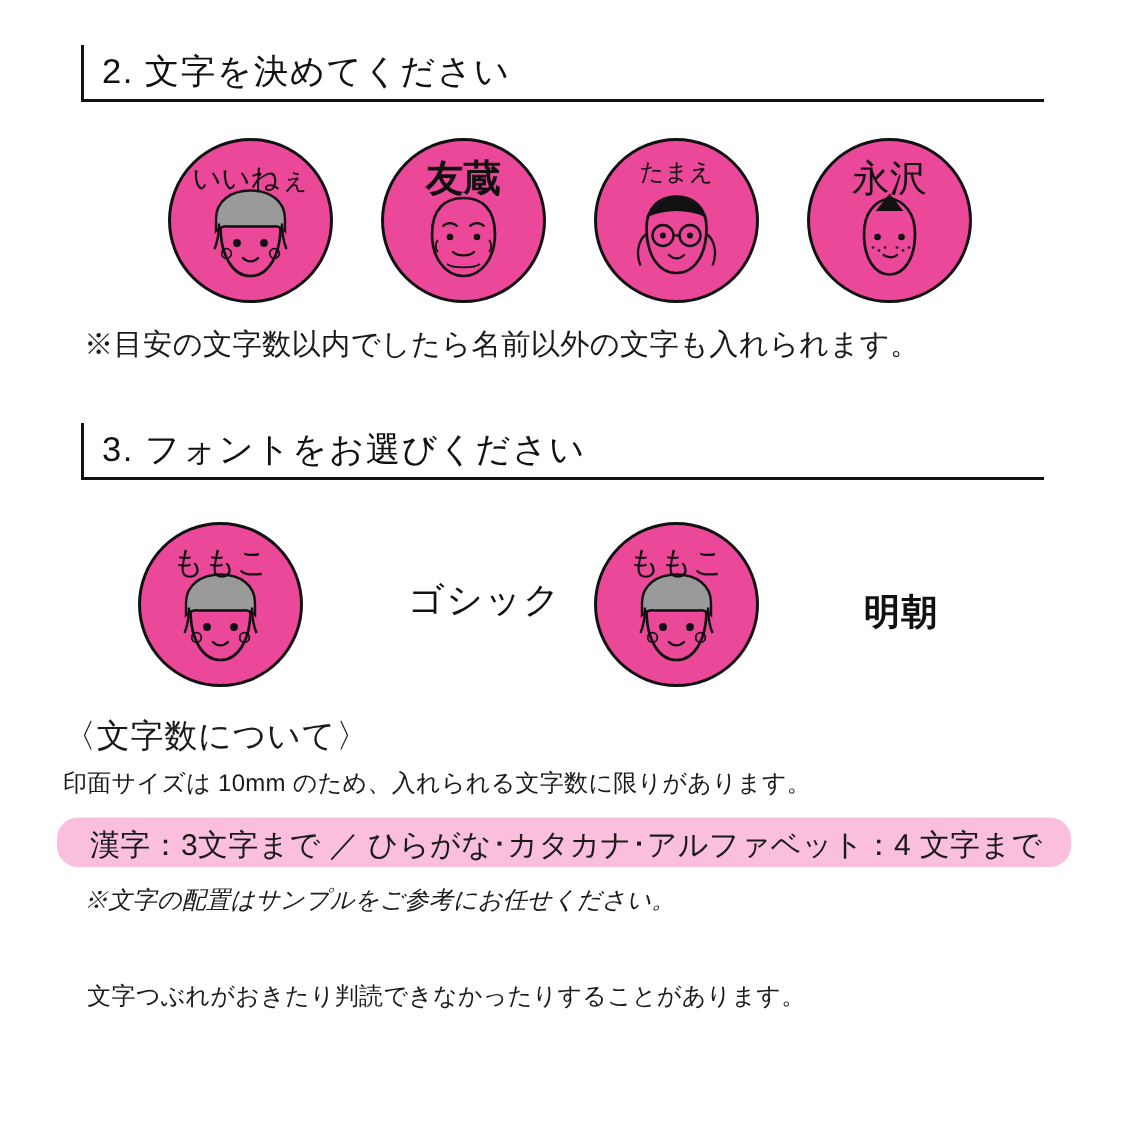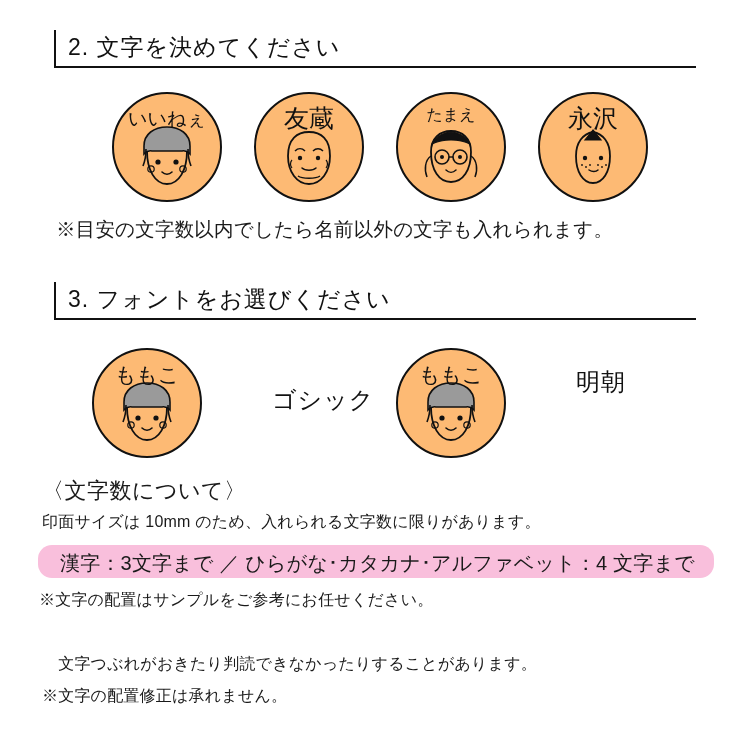--- a/index.html
+++ b/index.html
@@ -48,21 +48,21 @@
   .section-head .label .num {
     font-size: 23px;
   }
 
   
   .stamp {
     position: absolute;
     border: 2px solid #111;
     border-radius: 50%;
     box-sizing: border-box;
-    background: #fdba74;
+    background: #ec4899;
   }
   .stamp .stamp-text {
     position: absolute;
     left: 0;
     right: 0;
     text-align: center;
     color: #111;
     white-space: nowrap;
   }
 
@@ -140,21 +140,21 @@
       <path d="M74 55 C74 62, 75 67, 77 72" fill="none" stroke="#111" stroke-width="1.6"></path>
       <circle cx="44" cy="68" r="2.6" fill="#111"></circle>
       <circle cx="62" cy="68" r="2.6" fill="#111"></circle>
       <path d="M48 78 C51 81, 55 81, 58 78" fill="none" stroke="#111" stroke-width="1.6" stroke-linecap="round"></path>
       <circle cx="37" cy="75" r="3.2" fill="none" stroke="#111" stroke-width="1.2"></circle>
       <circle cx="69" cy="75" r="3.2" fill="none" stroke="#111" stroke-width="1.2"></circle>
     </svg>
     <div class="stamp-text" style="top:12px; font-size:19px;">いいねぇ</div>
   </div>
 
-  <div class="stamp" style="left:254px; top:92px; width:110px; height:110px;">
+  <div class="stamp" style="left:254px; top:92px; width:110px; height:110px;font-weight:bold;">
     <svg width="106" height="106" viewBox="0 0 106 106">
       <path d="M32 62 C32 45, 41 38, 53 38 C65 38, 74 45, 74 62 C74 78, 65 90, 53 90 C41 90, 32 78, 32 62 Z" fill="none" stroke="#111" stroke-width="1.8"></path>
       <path d="M39 57 C42 54, 46 54, 49 57" fill="none" stroke="#111" stroke-width="1.5"></path>
       <path d="M57 57 C60 54, 64 54, 67 57" fill="none" stroke="#111" stroke-width="1.5"></path>
       <circle cx="44" cy="64" r="2.2" fill="#111"></circle>
       <circle cx="62" cy="64" r="2.2" fill="#111"></circle>
       <path d="M46 74 C49 77, 57 77, 60 74" fill="none" stroke="#111" stroke-width="1.5" stroke-linecap="round"></path>
       <path d="M42 82 C46 85, 60 85, 64 82" fill="none" stroke="#111" stroke-width="1.3"></path>
       <path d="M36 66 C34 68, 34 72, 36 74" fill="none" stroke="#111" stroke-width="1.2"></path>
       <path d="M70 66 C72 68, 72 72, 70 74" fill="none" stroke="#111" stroke-width="1.2"></path>
@@ -228,26 +228,25 @@
       <path d="M32 55 C32 62, 31 67, 29 72" fill="none" stroke="#111" stroke-width="1.6"></path>
       <path d="M74 55 C74 62, 75 67, 77 72" fill="none" stroke="#111" stroke-width="1.6"></path>
       <circle cx="44" cy="68" r="2.6" fill="#111"></circle>
       <circle cx="62" cy="68" r="2.6" fill="#111"></circle>
       <path d="M48 78 C51 81, 55 81, 58 78" fill="none" stroke="#111" stroke-width="1.6" stroke-linecap="round"></path>
       <circle cx="37" cy="75" r="3.2" fill="none" stroke="#111" stroke-width="1.2"></circle>
       <circle cx="69" cy="75" r="3.2" fill="none" stroke="#111" stroke-width="1.2"></circle>
     </svg>
     <div class="stamp-text" style="top:11px; font-size:21px; font-family:'Liberation Serif', serif;">ももこ</div>
   </div>
-  <div class="font-label" style="left:528px; top:366px; font-family:'Liberation Serif', serif;">明朝</div>
+  <div class="font-label" style="left:528px; top:392px; font-family:'Liberation Serif', serif;font-weight:bold;">明朝</div>
 
   <div class="txt kazu-title" style="left:42px; top:476px;">〈文字数について〉</div>
 
   <div class="txt body-line" style="left:42px; top:512px;">印面サイズは 10mm のため、入れられる文字数に限りがあります。</div>
 
   <div class="highlight" style="left:38px; top:545px; width:676px; height:33px;"></div>
   <div class="highlight-text" style="left:44px; top:550px;">漢字：3文字まで ／ ひらがな･カタカナ･アルファベット：4 文字まで</div>
 
-  <div class="txt body-line" style="left:39px; top:590px;">※文字の配置はサンプルをご参考にお任せください。</div>
+  <div class="txt body-line" style="left:56px; top:590px;font-style:italic;">※文字の配置はサンプルをご参考にお任せください。</div>
   <div class="txt body-line" style="left:42px; top:654px;">　文字つぶれがおきたり判読できなかったりすることがあります。</div>
-  <div class="txt body-line" style="left:42px; top:686px;">※文字の配置修正は承れません。</div>
 
 </div>
 
 </body></html>

